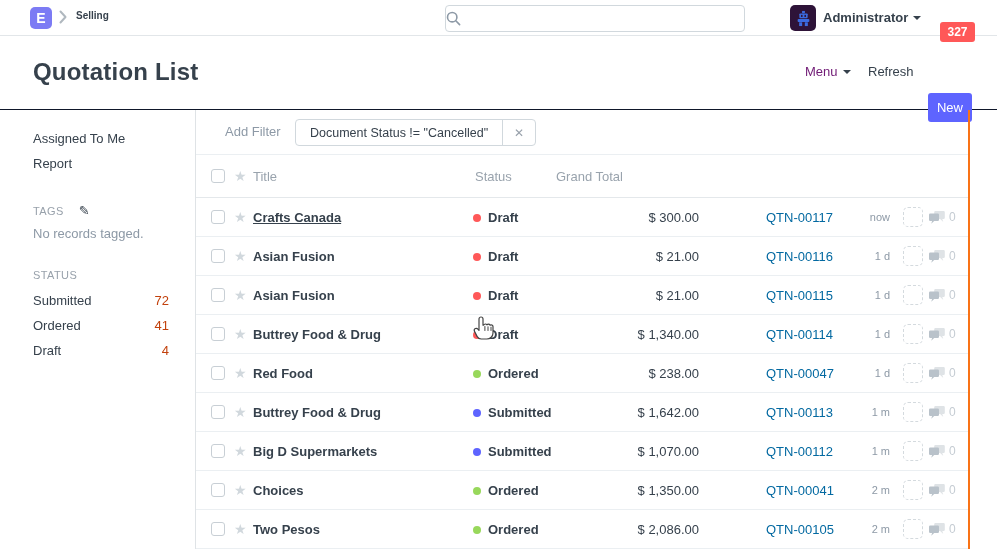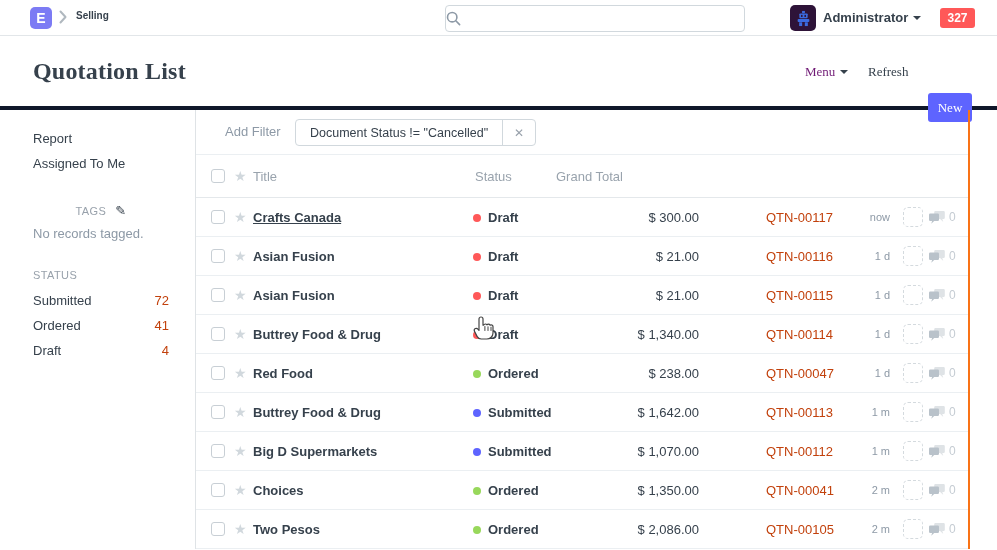--- a/index.html
+++ b/index.html
@@ -22,35 +22,35 @@
   .avatar { position:absolute; left:790px; top:5px; width:26px; height:26px; border-radius:5px;
     background:#2e1338; display:flex; align-items:center; justify-content:center; }
   .username { position:absolute; left:823px; top:10px; font-size:13px; font-weight:700; cursor:pointer; }
   .caret { display:inline-block; width:0; height:0; border-left:4px solid transparent;
     border-right:4px solid transparent; border-top:4px solid #36414c; margin-left:5px; vertical-align:2px; }
   .notif-badge { position:absolute; left:940px; top:8px; min-width:35px; height:20px; border-radius:3px;
     background:#ff5858; color:#fff; font-size:12px; font-weight:700;
     display:flex; align-items:center; justify-content:center; padding:0 7px; cursor:pointer; }
 
   
-  .page-head { position:relative; height:74px; border-bottom:4px solid #0f172a;font-family:Liberation Serif, serif; }
+  .page-head { position:relative; height:74px; border-bottom:1px solid #0f172a; }
   .page-title { position:absolute; left:33px; top:22px; font-size:24px; font-weight:700; letter-spacing:.2px; }
   .menu-btn { position:absolute; left:805px; top:28px; font-size:13px; color:#701a75; cursor:pointer; }
   .menu-btn .caret { border-top-color:#36414c; }
   .refresh-btn { position:absolute; left:868px; top:28px; font-size:13px; cursor:pointer; }
   .new-btn-wrap { position:absolute; left:928px; top:57px; }
   .btn-new { width:44px; height:29px; background:#5e64ff; color:#fff; border:none; border-radius:3px;
     font-size:13px; font-family:inherit; cursor:pointer; }
 
   
   .content { display:flex; height:439px; }
   .sidebar { width:196px; border-right:1px solid #dfe3e6; padding:16px 26px 0 33px; flex-shrink:0; }
   .side-link { font-size:13px; color:#36414c; padding:5px 0; cursor:pointer; }
   .side-heading { font-size:11px; color:#98a1ab; font-weight:500; letter-spacing:.4px; margin-top:28px; }
-  .tags-row { display:flex; align-items:center; gap:9px;justify-content:center; }
+  .tags-row { display:flex; align-items:center; gap:15px; }
   .pencil { font-size:13px; color:#36414c; cursor:pointer; line-height:1; }
   .side-muted { font-size:13px; color:#8d99a6; margin-top:9px; }
   .status-list { margin-top:7px; }
   .status-row { display:flex; justify-content:space-between; font-size:13px; padding:5px 0; cursor:pointer; }
   .status-row .count { color:#c2410c; }
 
   .main { flex:1; position:relative; }
   .main-inner { width:774px; height:100%; border-right:2px solid #f97316; position:relative; }
 
   
@@ -74,21 +74,21 @@
     border-radius:3px; background:#fff; cursor:pointer; }
   .list-header .checkbox { top:14px; }
   .star { position:absolute; left:38px; top:11px; color:#d1d8dd; font-size:14px; cursor:pointer; }
   .list-header .star { top:13px; }
   .row-title { position:absolute; left:57px; top:12px; font-weight:700; color:#36414c; cursor:pointer; }
   .row-title.hovered { text-decoration:underline; }
   .row-status { position:absolute; left:277px; top:12px; display:flex; align-items:center; gap:7px; }
   .dot { width:8px; height:8px; border-radius:50%; background:#ccc; }
   .status-label { font-weight:600; color:#36414c; }
   .row-total { position:absolute; left:360px; width:143px; top:12px; text-align:right; color:#36414c; }
-  .row-id { position:absolute; left:570px; top:12px; color:#c2410c; cursor:pointer; }
+  .row-id { position:absolute; left:570px; top:12px; color:#0369a1; cursor:pointer; }
   .row-time { position:absolute; left:640px; width:54px; top:13px; text-align:right; color:#8d99a6; font-size:11px; }
   .assign-box { position:absolute; left:707px; top:9px; width:20px; height:20px;
     border:1px dashed #d4dade; border-radius:5px; cursor:pointer; }
   .comment-wrap { position:absolute; left:733px; top:12px; display:flex; align-items:center; gap:4px; }
   .comment-count { color:#c5ccd3; font-size:12px; }
 
   .mouse-cursor { position:absolute; left:276px; top:203px; z-index:10; pointer-events:none; }
 </style>
 </head>
 <body>
@@ -120,39 +120,39 @@
         <rect x="4.4" y="13" width="3.2" height="4"></rect>
         <rect x="10.4" y="13" width="3.2" height="4"></rect>
       </g>
       <rect x="6.4" y="5.2" width="1.6" height="2.2" fill="#2e1338"></rect>
       <rect x="10" y="5.2" width="1.6" height="2.2" fill="#2e1338"></rect>
     </svg>
   </div>
   <span class="username">
     <span>Administrator</span><span class="caret"></span>
   </span>
-  <div class="notif-badge" style="background-color: rgb(255, 88, 88);">327</div>
+  <div class="notif-badge" style="background-color: rgb(255, 88, 88); margin-top: 14px;">327</div>
 </div>
 
 <div class="page-head">
   <div class="page-title">Quotation List</div>
   <span class="menu-btn">
     <span>Menu</span><span class="caret"></span>
   </span>
   <span class="refresh-btn">Refresh</span>
   <div class="new-btn-wrap">
     <button class="btn-new" style="background-color: rgb(94, 100, 255);">New</button>
   </div>
 </div>
 
 <div class="content">
 
   <div class="sidebar">
+    <div class="side-link">Assigned To Me</div>
     <div class="side-link">Report</div>
-    <div class="side-link">Assigned To Me</div>
 
     <div class="side-heading tags-row">
       <span>TAGS</span>
       <span class="pencil">✎</span>
     </div>
     <div class="side-muted">No records tagged.</div>
 
     <div class="side-heading">STATUS</div>
     <div class="status-list">
       <div class="status-row">

